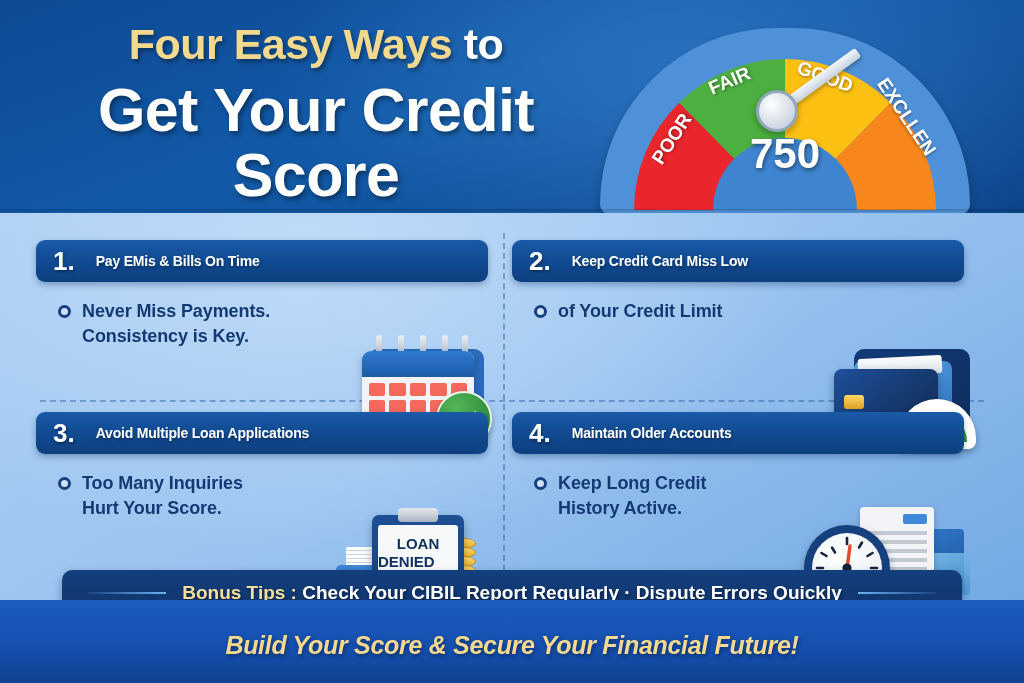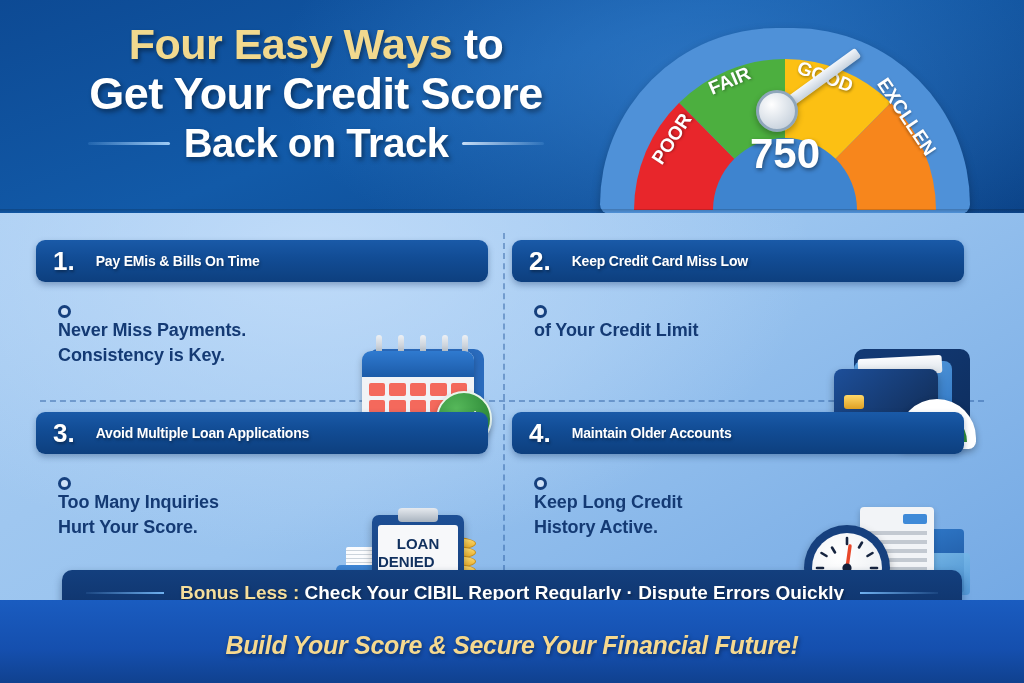--- a/index.html
+++ b/index.html
@@ -22,22 +22,22 @@
     background:linear-gradient(180deg,rgba(0,0,0,.18),rgba(0,0,0,0));
   }
 
   .title-wrap{position:absolute;left:46px;top:22px;width:540px;text-align:center;}
   .title-l1{
     font-size:43px;font-weight:bold;letter-spacing:-.5px;line-height:1.06;
     color:#fff;text-shadow:2px 3px 4px rgba(0,0,0,.40);
   }
   .title-l1 .gold{color:#f2d98e;}
   .title-l2{
-    font-size:45px;font-weight:bold;letter-spacing:-.6px;line-height:1.08;
-    color:#ffffff;text-shadow:2px 3px 5px rgba(0,0,0,.42);margin-top:2px;
+    font-size:61px;font-weight:bold;letter-spacing:-.6px;line-height:1.08;
+    color:#ffffff;text-shadow:2px 3px 5px rgba(0,0,0,.42);margin-top:10px;
   }
   .title-l3-row{display:flex;align-items:center;justify-content:center;gap:14px;margin-top:3px;}
   .rule{height:3px;width:82px;border-radius:2px;
         background:linear-gradient(90deg,rgba(120,185,245,.15),#9ecbf5);}
   .rule.right{background:linear-gradient(270deg,rgba(120,185,245,.15),#c5dcf5);}
   .title-l3{
     font-size:40px;font-weight:bold;letter-spacing:-.5px;
     color:#ffffff;text-shadow:2px 3px 5px rgba(0,0,0,.42);white-space:nowrap;
   }
 
@@ -109,21 +109,21 @@
   }
   .card-head .num{
     font-size:26px;font-weight:bold;color:#ffffff;margin-right:9px;
     text-shadow:1px 2px 3px rgba(0,0,0,.35);
   }
   .card-head .htxt{
     font-size:14px;font-weight:bold;color:#ffffff;letter-spacing:-.2px;
     text-shadow:1px 2px 3px rgba(0,0,0,.35);white-space:nowrap;margin-left:12px;
   }
   .card-body{position:relative;margin-top:17px;padding-left:22px;}
-  .bullet-row{display:flex;align-items:flex-start;flex-direction:column;}
+  .bullet-row{display:flex;align-items:flex-start;}
   .dot{
     flex:none;width:13px;height:13px;border-radius:50%;
     border:3px solid #16407e;background:#cfe2f8;margin-top:6px;margin-right:11px;
     box-sizing:border-box;
   }
   .btext{font-size:18px;font-weight:bold;color:#143a74;line-height:1.38;letter-spacing:-.1px;}
   .btext .sub{display:block;}
 
   
   .art{position:absolute;}
@@ -444,21 +444,21 @@
             <i class="coin" style="top:30px;left:10px;"></i>
           <i class="coin" style="top:38px;left:10px;"></i>
         </span>
       </div>
     </div>
   </div>
 
   <div class="bonus">
     <span class="brule"></span>
     <span class="btxt">
-      <span class="gold">Bonus Less :</span><span> Check Your CIBIL Report Regularly  ·  Dispute Errors Quickly</span>
+      <span class="gold">Bonus Tips :</span><span> Check Your CIBIL Report Regularly  ·  Dispute Errors Quickly</span>
     </span>
     <span class="brule r"></span>
   </div>
 
   <div class="footer">
     <div class="ftxt">Build Your Score &amp; Secure Your Financial Future!</div>
   </div>
 
 </div>
 

